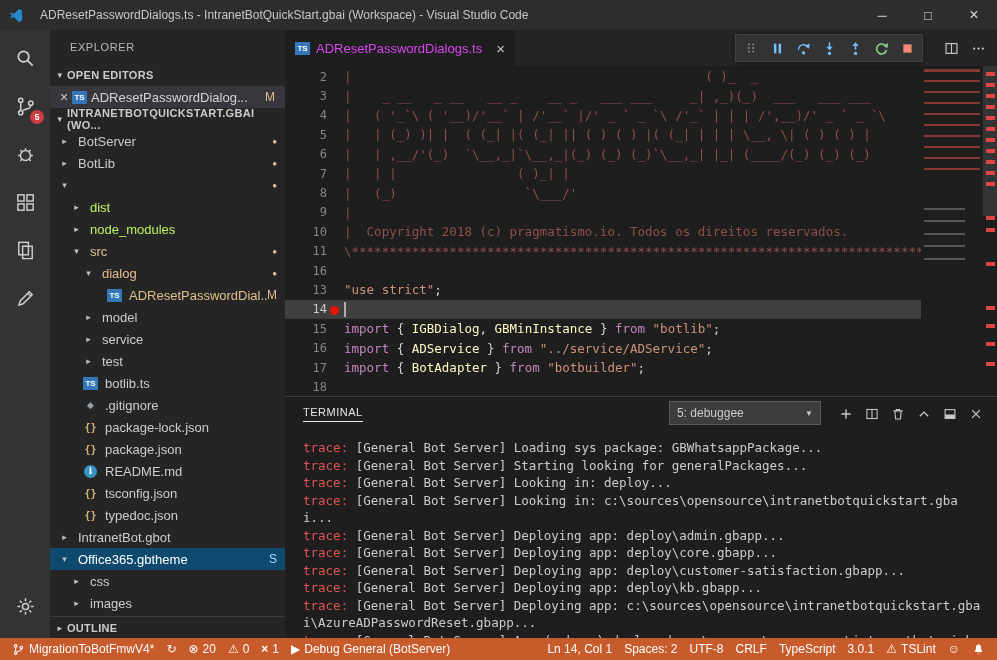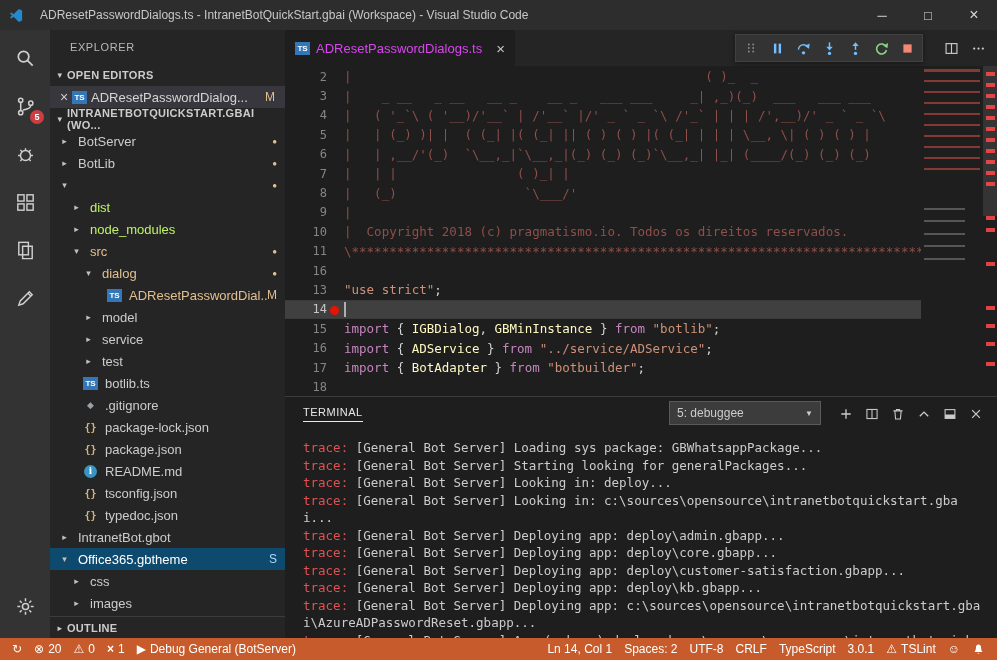--- a/index.html
+++ b/index.html
@@ -525,20 +525,33 @@
         </div>
       </div>
       <div class="terminal-content"><div class="tline"><span class="trace">trace:</span><span> [General Bot Server] Loading sys package: GBWhatsappPackage...</span></div><div class="tline"><span class="trace">trace:</span><span> [General Bot Server] Starting looking for generalPackages...</span></div><div class="tline"><span class="trace">trace:</span><span> [General Bot Server] Looking in: deploy...</span></div><div class="tline"><span class="trace">trace:</span><span> [General Bot Server] Looking in: c:\sources\opensource\intranetbotquickstart.gbai...</span></div><div class="tline"><span class="trace">trace:</span><span> [General Bot Server] Deploying app: deploy\admin.gbapp...</span></div><div class="tline"><span class="trace">trace:</span><span> [General Bot Server] Deploying app: deploy\core.gbapp...</span></div><div class="tline"><span class="trace">trace:</span><span> [General Bot Server] Deploying app: deploy\customer-satisfaction.gbapp...</span></div><div class="tline"><span class="trace">trace:</span><span> [General Bot Server] Deploying app: deploy\kb.gbapp...</span></div><div class="tline"><span class="trace">trace:</span><span> [General Bot Server] Deploying app: c:\sources\opensource\intranetbotquickstart.gbai\AzureADPasswordReset.gbapp...</span></div><div class="tline"><span class="trace">trace:</span><span> [General Bot Server] App (.gbapp) deployed: c:\sources\opensource\intranetbotquickstart.g</span></div></div>
     </div>
   </div>
 </div>
 
 <div class="statusbar">
   <div class="sb-left">
       <div class="sb-item">
+        <span class="sb-glyph">
+          <svg viewBox="0 0 16 16" width="13" height="13">
+            <g fill="none" stroke="#ffffff" stroke-width="1.3">
+              <circle cx="4.5" cy="3.6" r="1.6"></circle>
+              <circle cx="4.5" cy="12.4" r="1.6"></circle>
+              <circle cx="11.5" cy="5.6" r="1.6"></circle>
+              <path d="M4.5 5.2 V10.8 M11.5 7.2 C11.5 9.8 8.5 10.3 6.1 10.8"></path>
+            </g>
+          </svg>
+        </span>
+        <span class="sb-label">MigrationToBotFmwV4*</span>
+      </div>
+      <div class="sb-item">
         <span class="sb-glyph">↻</span>
       </div>
       <div class="sb-item">
         <span class="sb-glyph">⊗</span>
         <span class="sb-label">20</span>
       </div>
       <div class="sb-item">
         <span class="sb-glyph">⚠</span>
         <span class="sb-label">0</span>
       </div>

